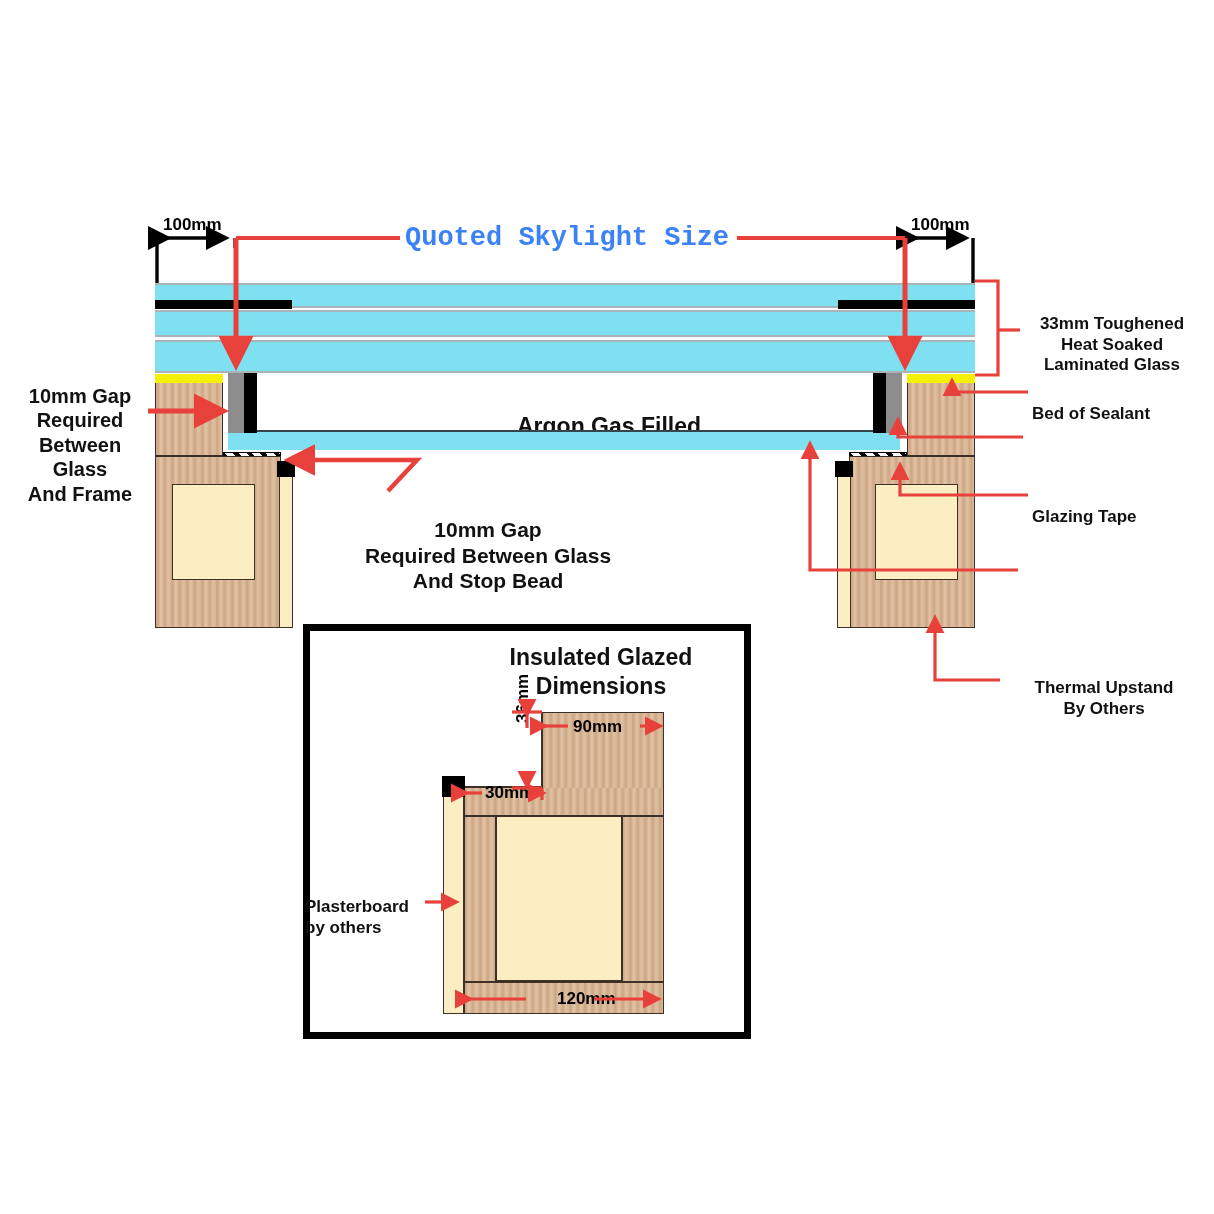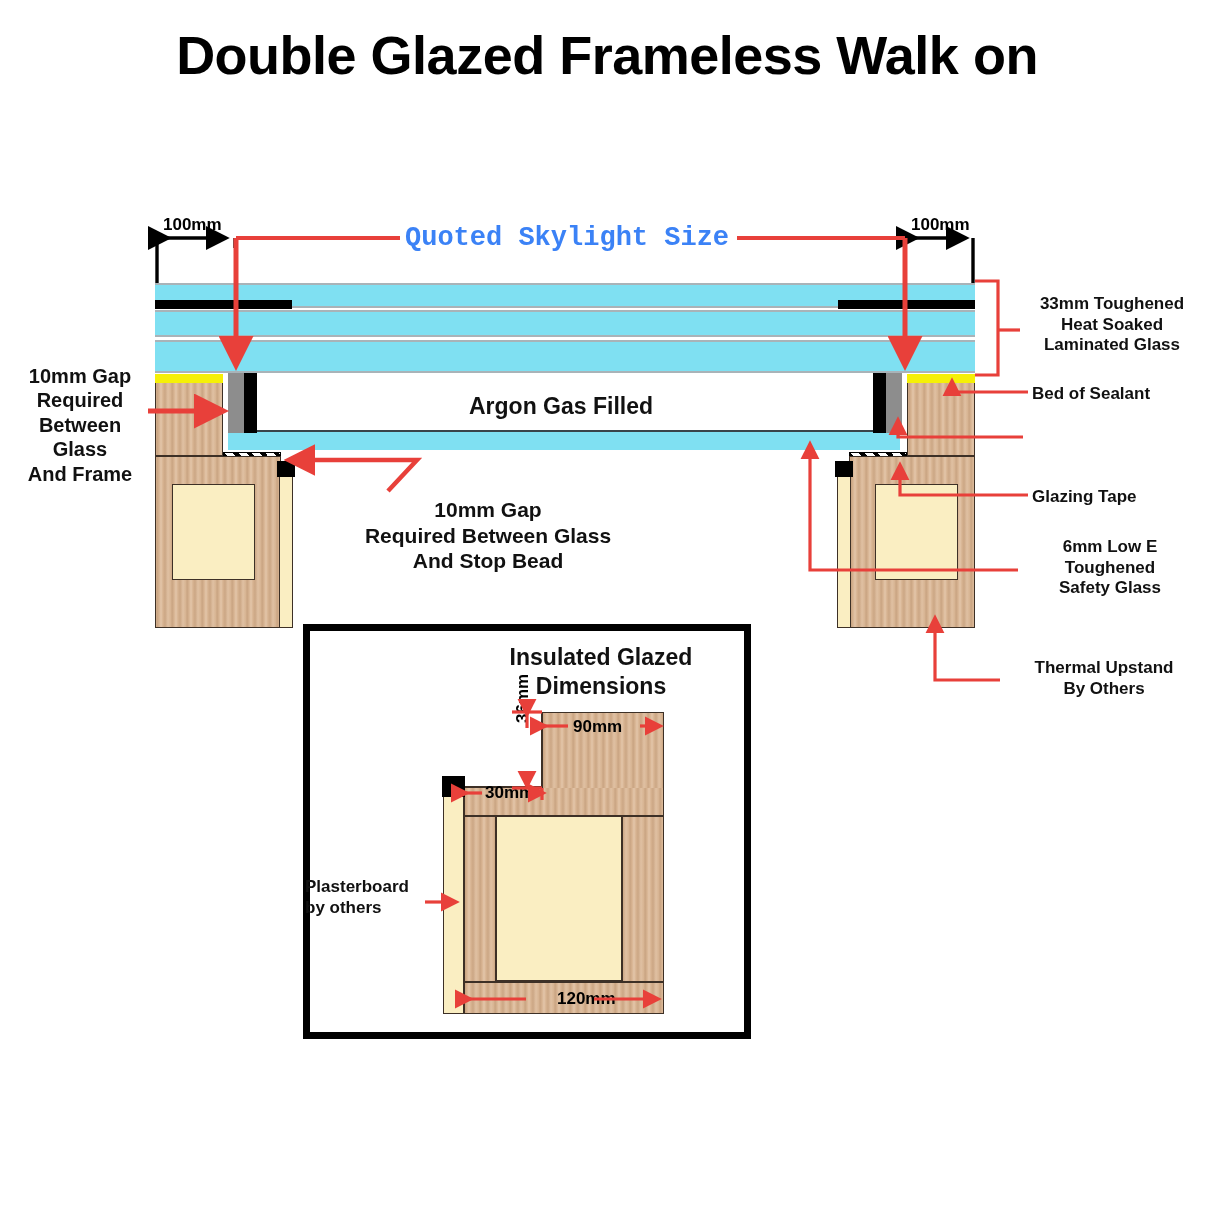--- a/index.html
+++ b/index.html
@@ -106,20 +106,21 @@
   }
 
   
   .lbl {
     position: absolute;
     font-family: "Liberation Sans", sans-serif;
     font-weight: 700;
     color: #111111;
     line-height: 1.22;
     white-space: pre-line;
+    margin-top: 20px;
   }
   .lbl-r {
     position: absolute;
     font-family: Liberation Mono, monospace;
     font-weight: 800;
     color: #3b82f6;
     line-height: 1.2;
     white-space: pre-line;
   }
   .dim-txt {
@@ -152,33 +153,32 @@
     left: 0; top: 0;
     width: 1214px; height: 1214px;
     pointer-events: none;
   }
 </style>
 </head>
 <body>
 
 <div id="stage">
 
-  <div class="title">Double Glazed Frameless Walk on</div>
 
   <div class="abs glass" style="left:155px; top:283px; width:820px; height:25px;"></div>
 
   <div class="abs blk" style="left:155px; top:300px; width:137px; height:9px;"></div>
   <div class="abs blk" style="left:838px; top:300px; width:137px; height:9px;"></div>
 
   <div class="abs glass" style="left:155px; top:310px; width:820px; height:27px;"></div>
 
   <div class="abs glass" style="left:155px; top:340px; width:820px; height:33px;"></div>
 
   <div class="abs" style="left:230px; top:373px; width:665px; height:60px; background:#ffffff;"></div>
-  <div class="abs lbl" style="left:446px; top:392px; width:230px; text-align:center; font-size:23px;">Argon Gas Filled</div>
+  <div class="abs lbl" style="left:494px; top:392px; width:230px; text-align:center; font-size:23px;">Argon Gas Filled</div>
 
   <div class="abs glass-plain" style="left:228px; top:430px; width:672px; height:20px; border-top:2px solid #39444a;"></div>
 
   <div class="abs wood" style="left:155px; top:381px; width:68px; height:75px;"></div>
   <div class="abs sealant" style="left:155px; top:374px; width:68px; height:9px;"></div>
 
   <div class="abs spacer-grey" style="left:228px; top:373px; width:16px; height:60px;"></div>
   <div class="abs spacer-blk" style="left:244px; top:373px; width:13px; height:60px;"></div>
 
   <div class="abs hatch" style="left:223px; top:452px; width:58px; height:22px;"></div>
@@ -211,23 +211,20 @@
 
   <div class="lbl" style="left:318px; top:497px; width:340px; text-align:center; font-size:21px;">10mm Gap
 Required Between Glass
 And Stop Bead</div>
 
   <div class="lbl" style="left:1022px; top:294px; width:180px; text-align:center; font-size:17px;">33mm Toughened
 Heat Soaked
 Laminated Glass</div>
   <div class="lbl" style="left:1032px; top:384px; width:180px; text-align:left; font-size:17px;">Bed of Sealant</div>
   <div class="lbl" style="left:1032px; top:487px; width:180px; text-align:left; font-size:17px;">Glazing Tape</div>
-  <div class="lbl" style="left:1020px; top:537px; width:180px; text-align:center; font-size:17px;">6mm Low E
-Toughened
-Safety Glass</div>
   <div class="lbl" style="left:1004px; top:658px; width:200px; text-align:center; font-size:17px;">Thermal Upstand
 By Others</div>
 
   <div class="inset-box" style="left:303px; top:624px; width:448px; height:415px;"></div>
 
   <div class="inset-title" style="left:461px; top:643px; width:280px;">Insulated Glazed
 Dimensions</div>
 
   <div class="abs wood-nb" style="left:542px; top:712px; width:122px; height:76px;"></div>
 

